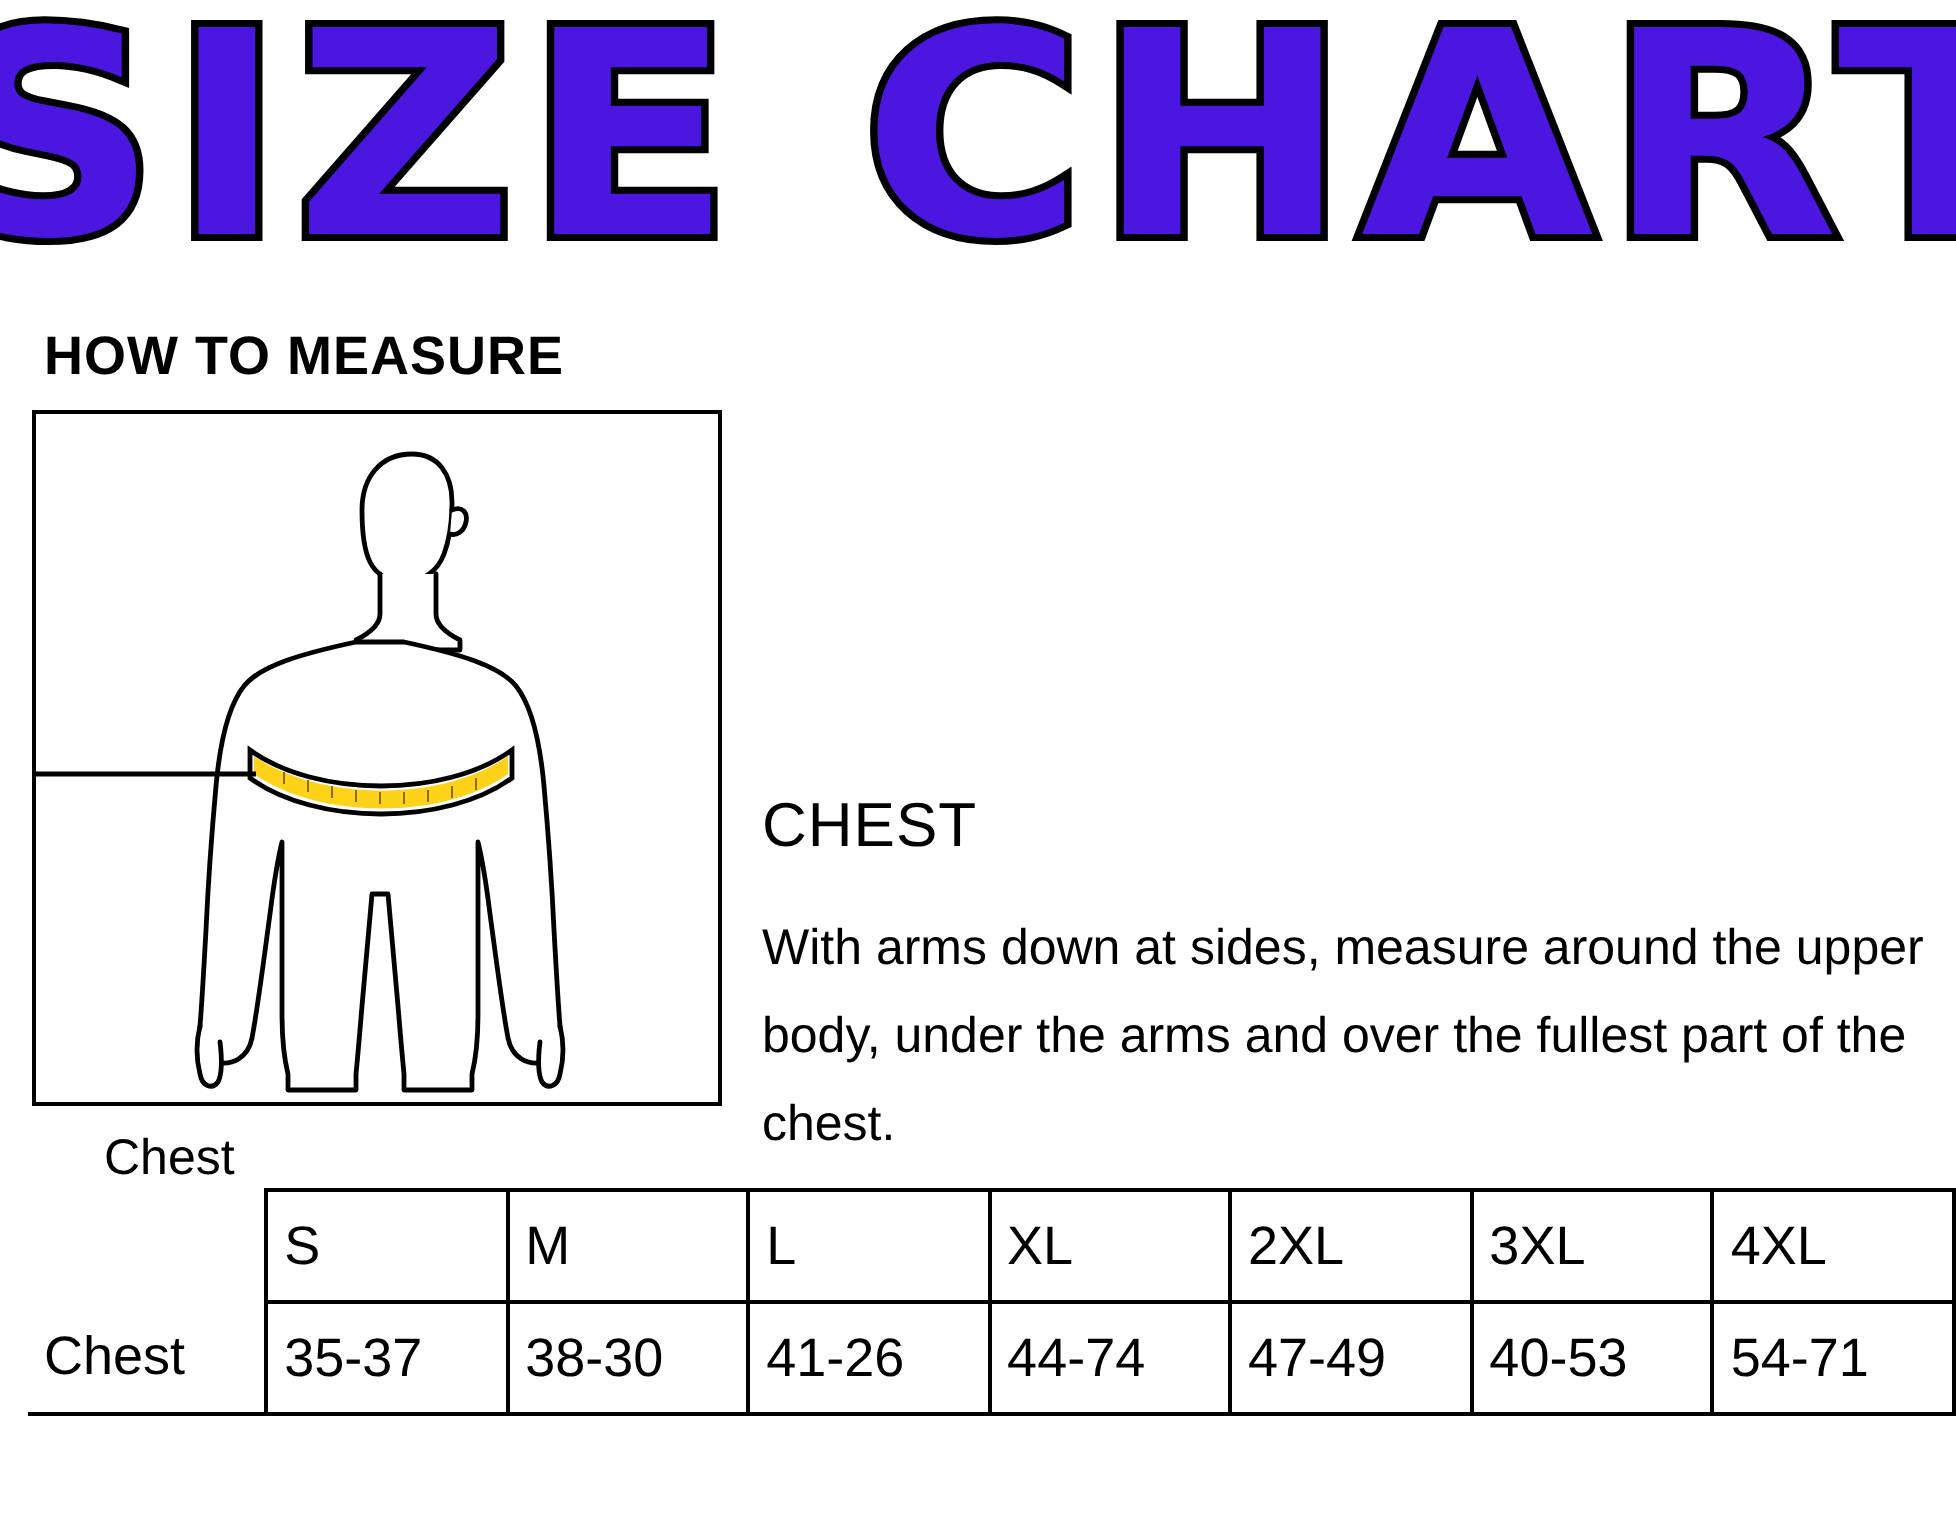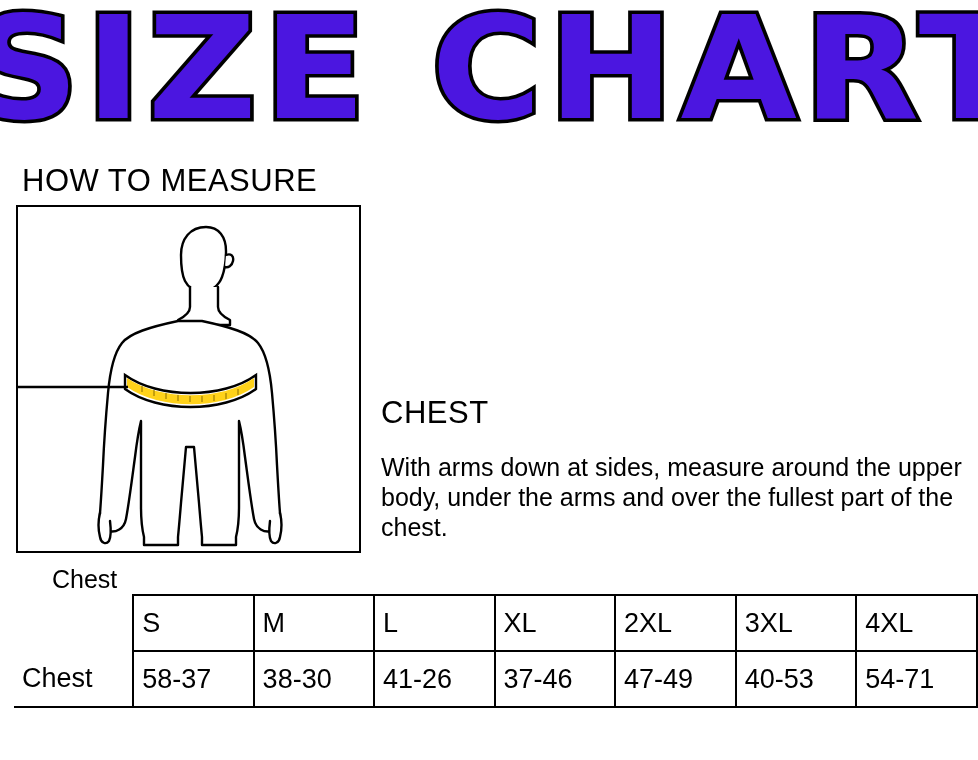--- a/index.html
+++ b/index.html
@@ -37,22 +37,22 @@
     white-space: nowrap;
     transform: scaleX(1.06);
     transform-origin: center center;
   }
 
   
   .how-to {
     position: absolute;
     left: 22px;
     top: 163px;
-    font-size: 31px;
-    font-weight: 400;
+    font-size: 27px;
+    font-weight: 700;
     letter-spacing: 0.5px;
     font-family: "Liberation Sans", sans-serif;
   }
 
   
   .figure-box {
     position: absolute;
     left: 16px;
     top: 205px;
     width: 345px;
@@ -82,21 +82,21 @@
     top: 395px;
     font-size: 31px;
     letter-spacing: 0.5px;
   }
   .desc-body {
     position: absolute;
     left: 381px;
     top: 452px;
     width: 595px;
     font-size: 25px;
-    line-height: 30px;
+    line-height: 44px;
   }
 
   
   .size-table {
     position: absolute;
     left: 14px;
     top: 594px;
     border-collapse: collapse;
     table-layout: fixed;
   }
@@ -194,22 +194,22 @@
       <td class="sizecell">S</td>
       <td class="sizecell">M</td>
       <td class="sizecell">L</td>
       <td class="sizecell">XL</td>
       <td class="sizecell">2XL</td>
       <td class="sizecell">3XL</td>
       <td class="lastcell">4XL</td>
     </tr>
     <tr>
       <td class="rowhead rowlabel">Chest</td>
-      <td class="sizecell">58-37</td>
+      <td class="sizecell">35-37</td>
       <td class="sizecell">38-30</td>
       <td class="sizecell">41-26</td>
-      <td class="sizecell">37-46</td>
+      <td class="sizecell">44-74</td>
       <td class="sizecell">47-49</td>
       <td class="sizecell">40-53</td>
       <td class="lastcell">54-71</td>
     </tr>
   </tbody>
 </table>
 
 </body></html>

